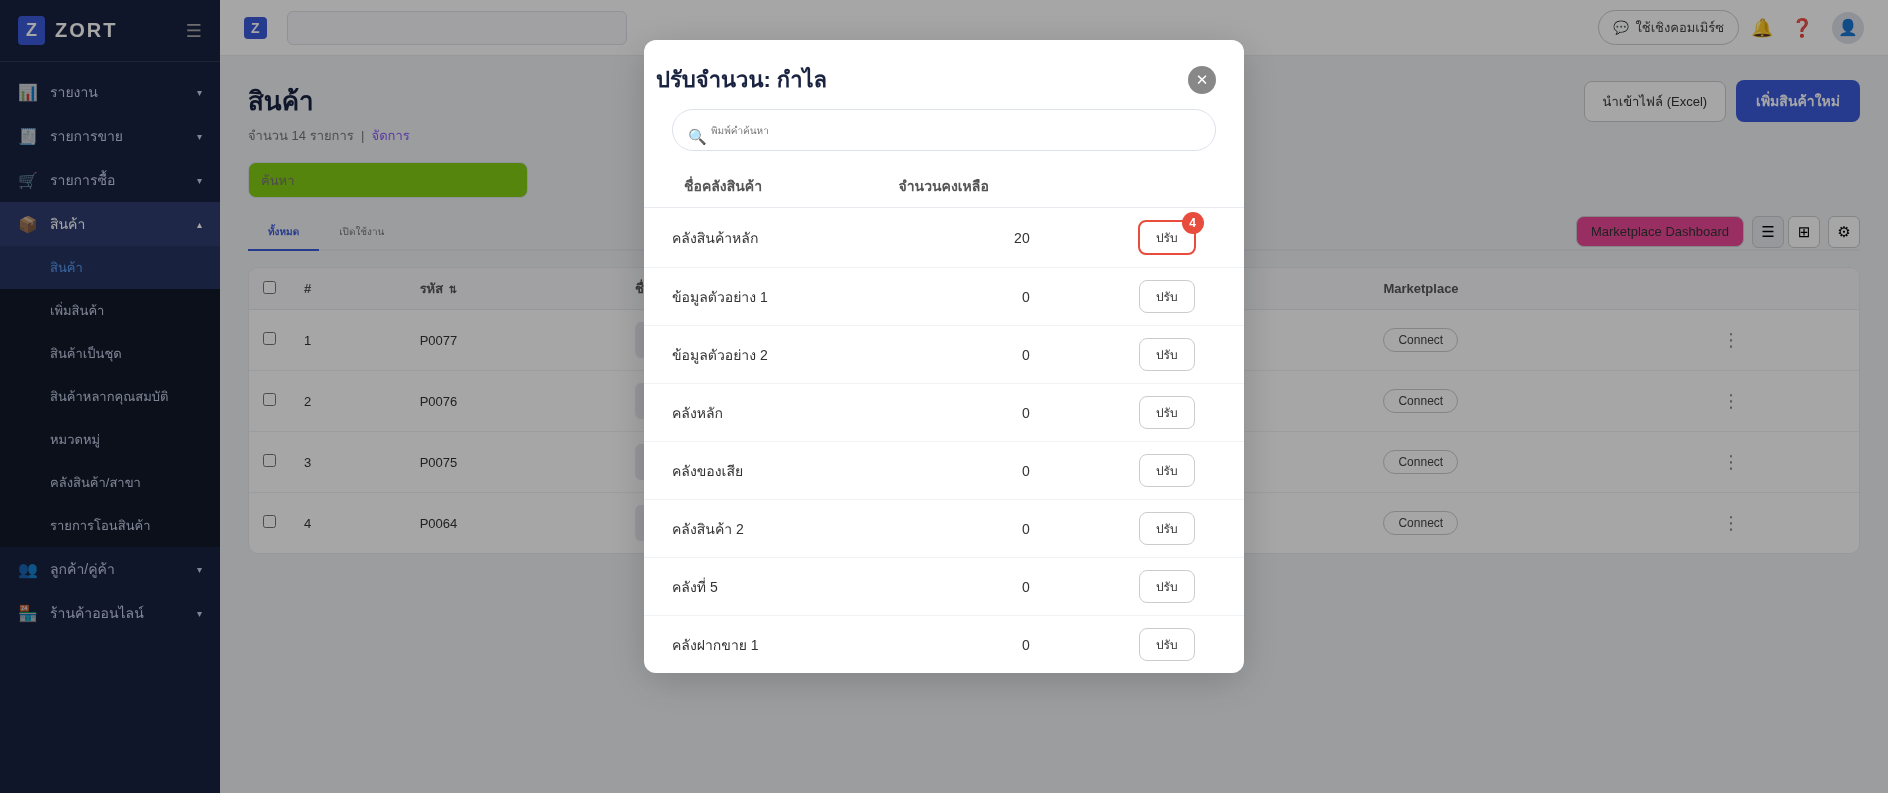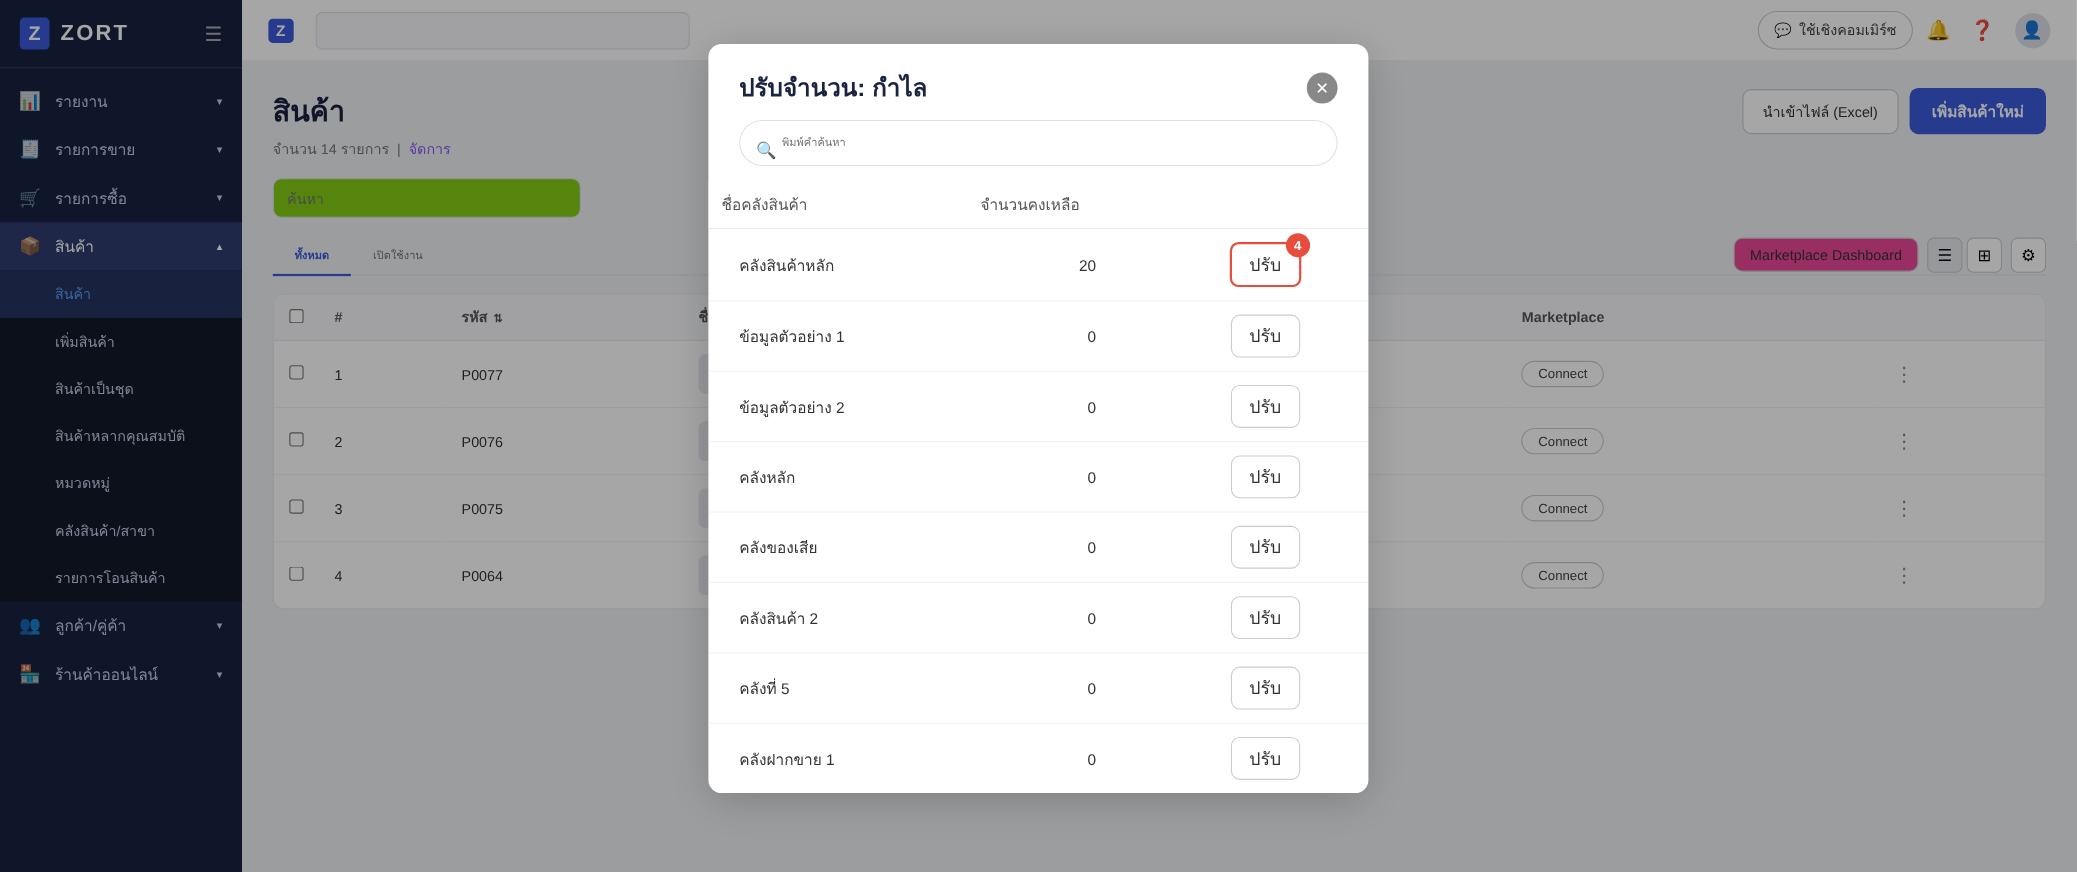--- a/index.html
+++ b/index.html
@@ -215,21 +215,21 @@
     .modal {
       background: #fff; border-radius: 12px;
       width: 600px; max-height: 700px;
       display: flex; flex-direction: column;
       box-shadow: 0 8px 40px rgba(0,0,0,0.18);
       overflow: hidden;
       position: relative;
     }
     .modal-header {
       display: flex; align-items: center; justify-content: space-between;
-      padding: 22px 28px 12px 28px;
+      padding: 22px 28px 12px 12px;
     }
     .modal-title { font-size: 22px; font-weight: 700; color: #1a2340; }
     .modal-close {
       width: 28px; height: 28px; border-radius: 50%;
       background: #888; color: #fff;
       border: none; font-size: 15px; cursor: pointer;
       display: flex; align-items: center; justify-content: center;
     }
     .modal-search-wrap { padding: 0 28px 14px 28px; }
     .modal-search {
@@ -238,33 +238,33 @@
       font-size: 10px; background: #fff;
     }
     .modal-search-wrap { position: relative; }
     .modal-search-icon {
       position: absolute; left: 44px; top: 50%; transform: translateY(-50%);
       color: #aaa; font-size: 15px; pointer-events: none;
     }
     .modal-table-wrap { overflow-y: auto; flex: 1; }
     .modal-table { width: 100%; border-collapse: collapse; font-size: 14px; }
     .modal-table thead th {
-      padding: 10px 12px; text-align: left; color: #555;
-      font-weight: 400; background: #fff;
+      padding: 10px 40px; text-align: left; color: #555;
+      font-weight: 700; background: #fff;
       border-bottom: 1px solid #e8eaf0; position: sticky; top: 0;
     }
     .modal-table thead th:last-child { text-align: center; }
     .modal-table td { padding: 12px 28px; border-bottom: 1px solid #f0f2f5; color: #333; }
     .modal-table tr:last-child td { border-bottom: none; }
     .modal-table td:nth-child(2) { text-align: right; padding-right: 60px; }
     .modal-table td:nth-child(3) { text-align: center; }
 
     .adjust-btn {
       border: 1px solid #ccc; background: #fff; border-radius: 8px;
-      padding: 6px 16px; font-size: 16px; cursor: pointer; color: #333;
+      padding: 6px 16px; font-size: 12px; cursor: pointer; color: #333;
     }
     .adjust-btn-highlight {
       border: 2px solid #e74c3c !important;
     }
     .badge-red {
       position: absolute; top: -8px; right: -8px;
       background: #e74c3c; color: #fff;
       width: 22px; height: 22px; border-radius: 50%;
       font-size: 12px; font-weight: bold;
       display: flex; align-items: center; justify-content: center;

